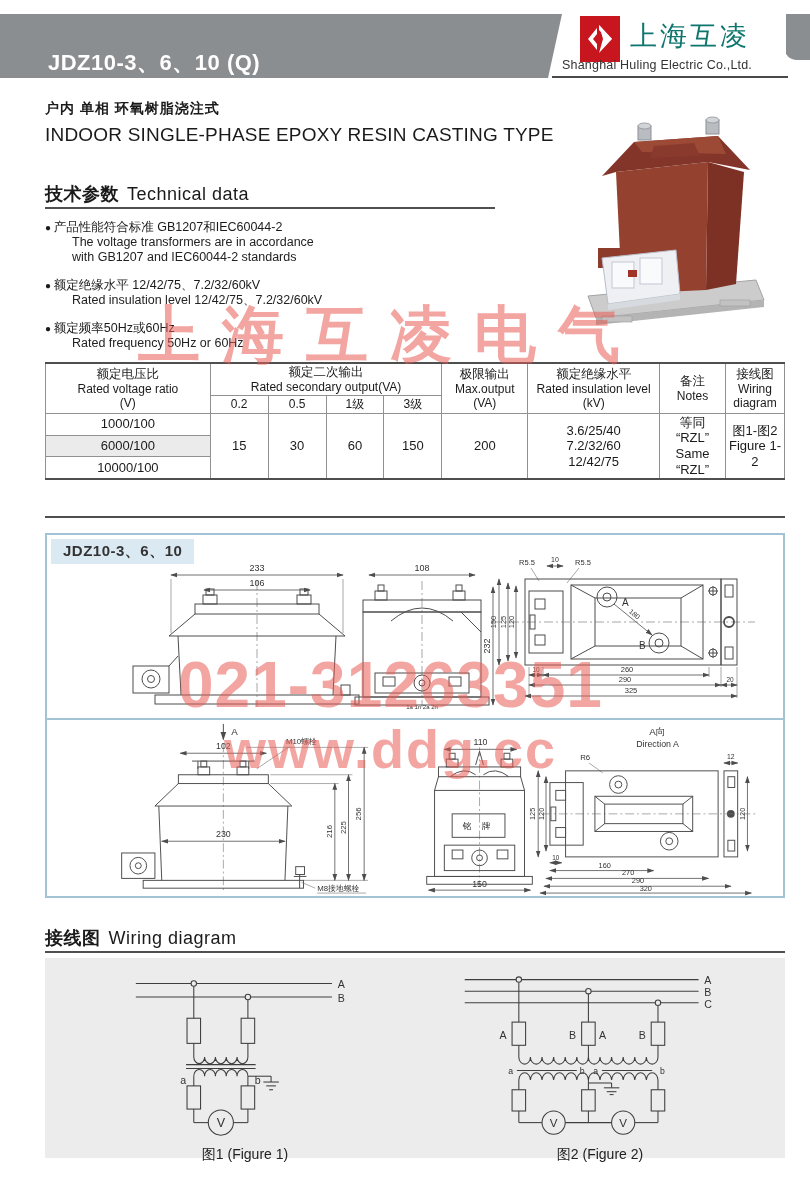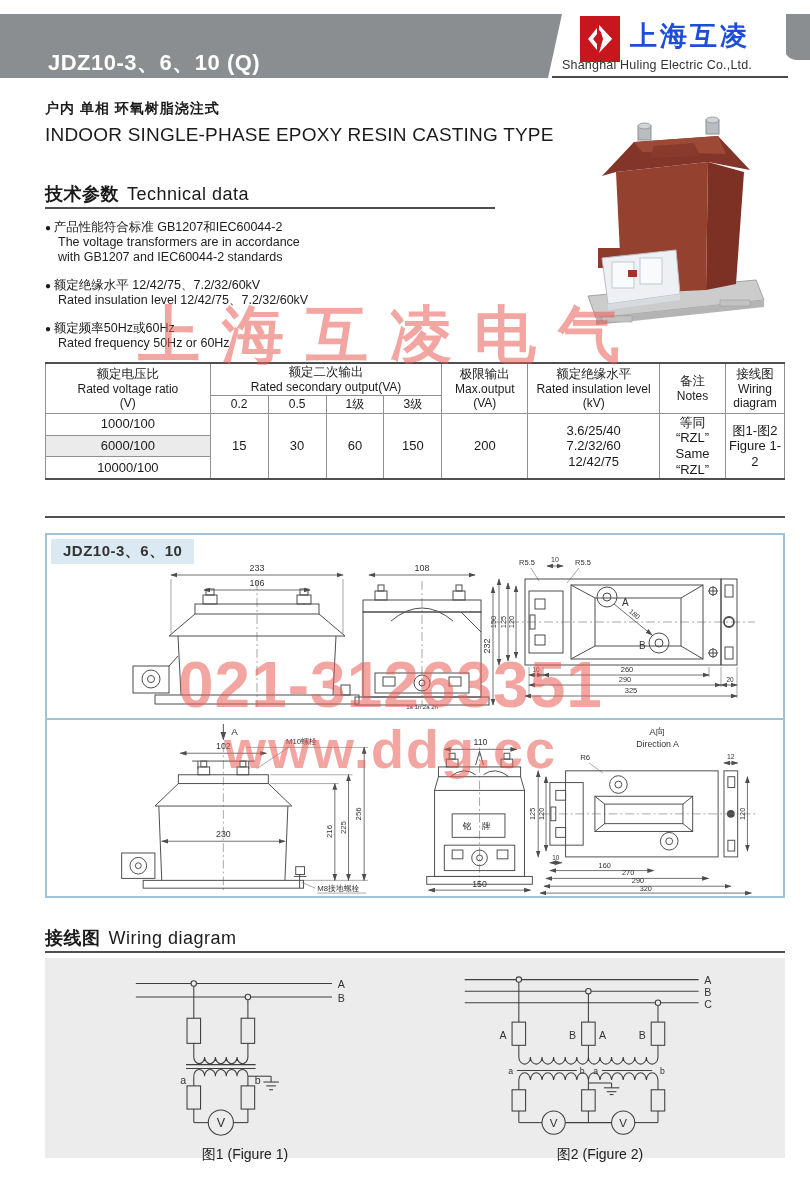--- a/index.html
+++ b/index.html
@@ -9,35 +9,35 @@
   .bar{position:absolute;left:0;top:14px;width:566px;height:64px;background:#8b8e90;
        clip-path:polygon(0 0,100% 0,98.6% 100%,0 100%);padding:7px 0 0 48px;box-sizing:border-box;}
   .bar-title{color:#fff;font-size:22px;font-weight:bold;letter-spacing:.5px;margin-top:27px;}
   .bar-sub{color:#fff;font-size:14px;margin-top:4px;letter-spacing:.4px;}
   .bar-corner{position:absolute;right:0;top:14px;width:26px;height:46px;background:#8b8e90;
        border-bottom-left-radius:13px;}
   .logo-panel{position:absolute;left:548px;top:14px;width:238px;height:64px;background:#fff;
        clip-path:polygon(14px 0,100% 0,100% 100%,0 100%);}
   .logo-underline{position:absolute;left:552px;top:76px;width:236px;height:2px;background:#4a4a4a;}
   .logo-sq{position:absolute;left:32px;top:2px;width:40px;height:46px;}
-  .brand-cn{position:absolute;left:82px;top:4px;font-size:27px;font-weight:bold;color:#1d4ed8;letter-spacing:3px;}
+  .brand-cn{position:absolute;left:82px;top:4px;font-size:27px;font-weight:normal;color:#0f766e;letter-spacing:3px;}
   .brand-en{position:absolute;left:14px;top:44px;font-size:12.5px;color:#333;letter-spacing:.2px;}
   
   .intro{position:absolute;left:45px;top:100px;}
   .intro-cn{font-size:14px;font-weight:bold;letter-spacing:1px;}
   .intro-en{font-size:19px;margin-top:6px;letter-spacing:.2px;}
   
   .sec{position:absolute;left:45px;font-size:18px;letter-spacing:.5px;}
   .sec .cn{font-weight:bold;margin-right:8px;}
   .rule{position:absolute;left:45px;height:2px;background:#4f4f4f;}
   
   .bullets{position:absolute;left:45px;top:220px;width:490px;font-size:12.5px;line-height:15px;}
   .bgrp{margin-bottom:13px;}
   .bcn::before{content:"● ";font-size:10px;}
-  .ben{margin-left:13px;color:#222;}
+  .ben{margin-left:27px;color:#222;}
   
   .wm{position:absolute;color:#e85d55;opacity:.55;font-weight:bold;white-space:nowrap;z-index:6;pointer-events:none;}
   .wm1{left:138px;top:293px;font-size:62px;letter-spacing:22px;}
   .wm2{left:178px;top:648px;font-size:64px;letter-spacing:1px;text-align:center;}
   .wm3{left:224px;top:718px;font-size:54px;letter-spacing:2px;}
   
   table.spec{position:absolute;left:45px;top:362px;width:740px;border-collapse:collapse;
      font-size:12px;text-align:center;border-top:2px solid #4f4f4f;border-bottom:2px solid #4f4f4f;}
   table.spec th,table.spec td{border:1px solid #919191;font-weight:normal;padding:1px 2px;line-height:1.2;}
   table.spec .cnh{font-size:12.5px;}

